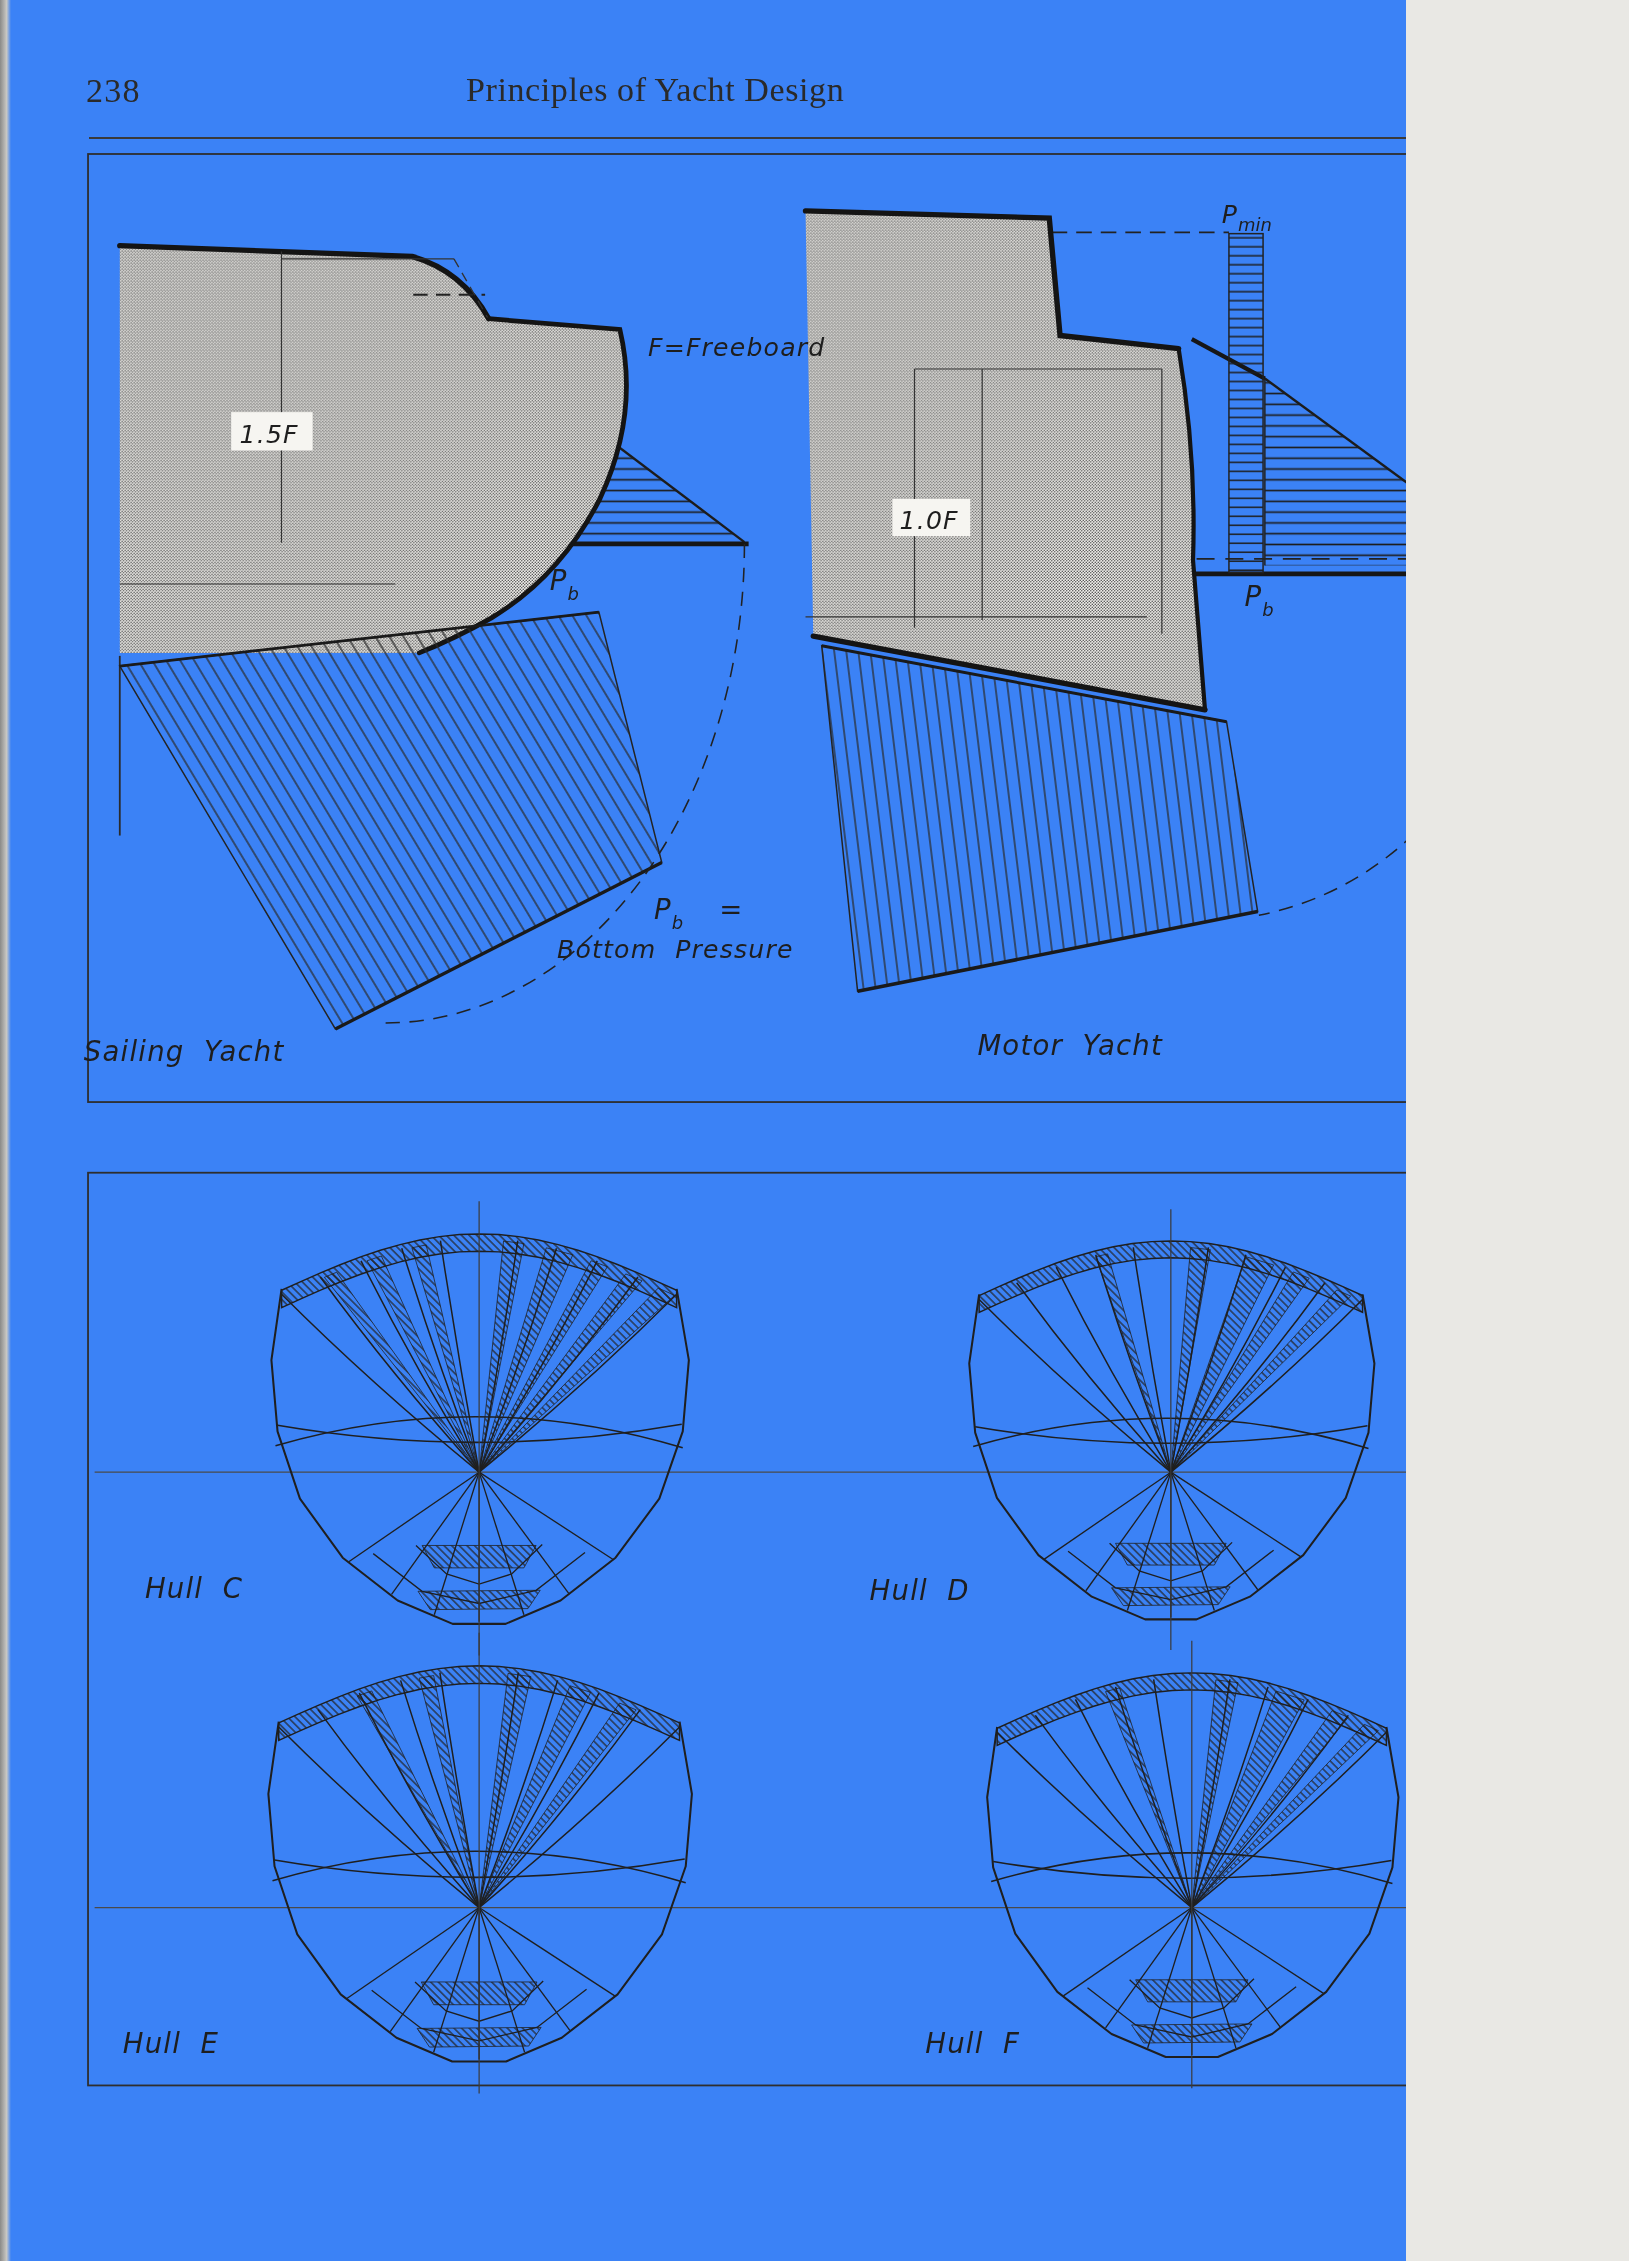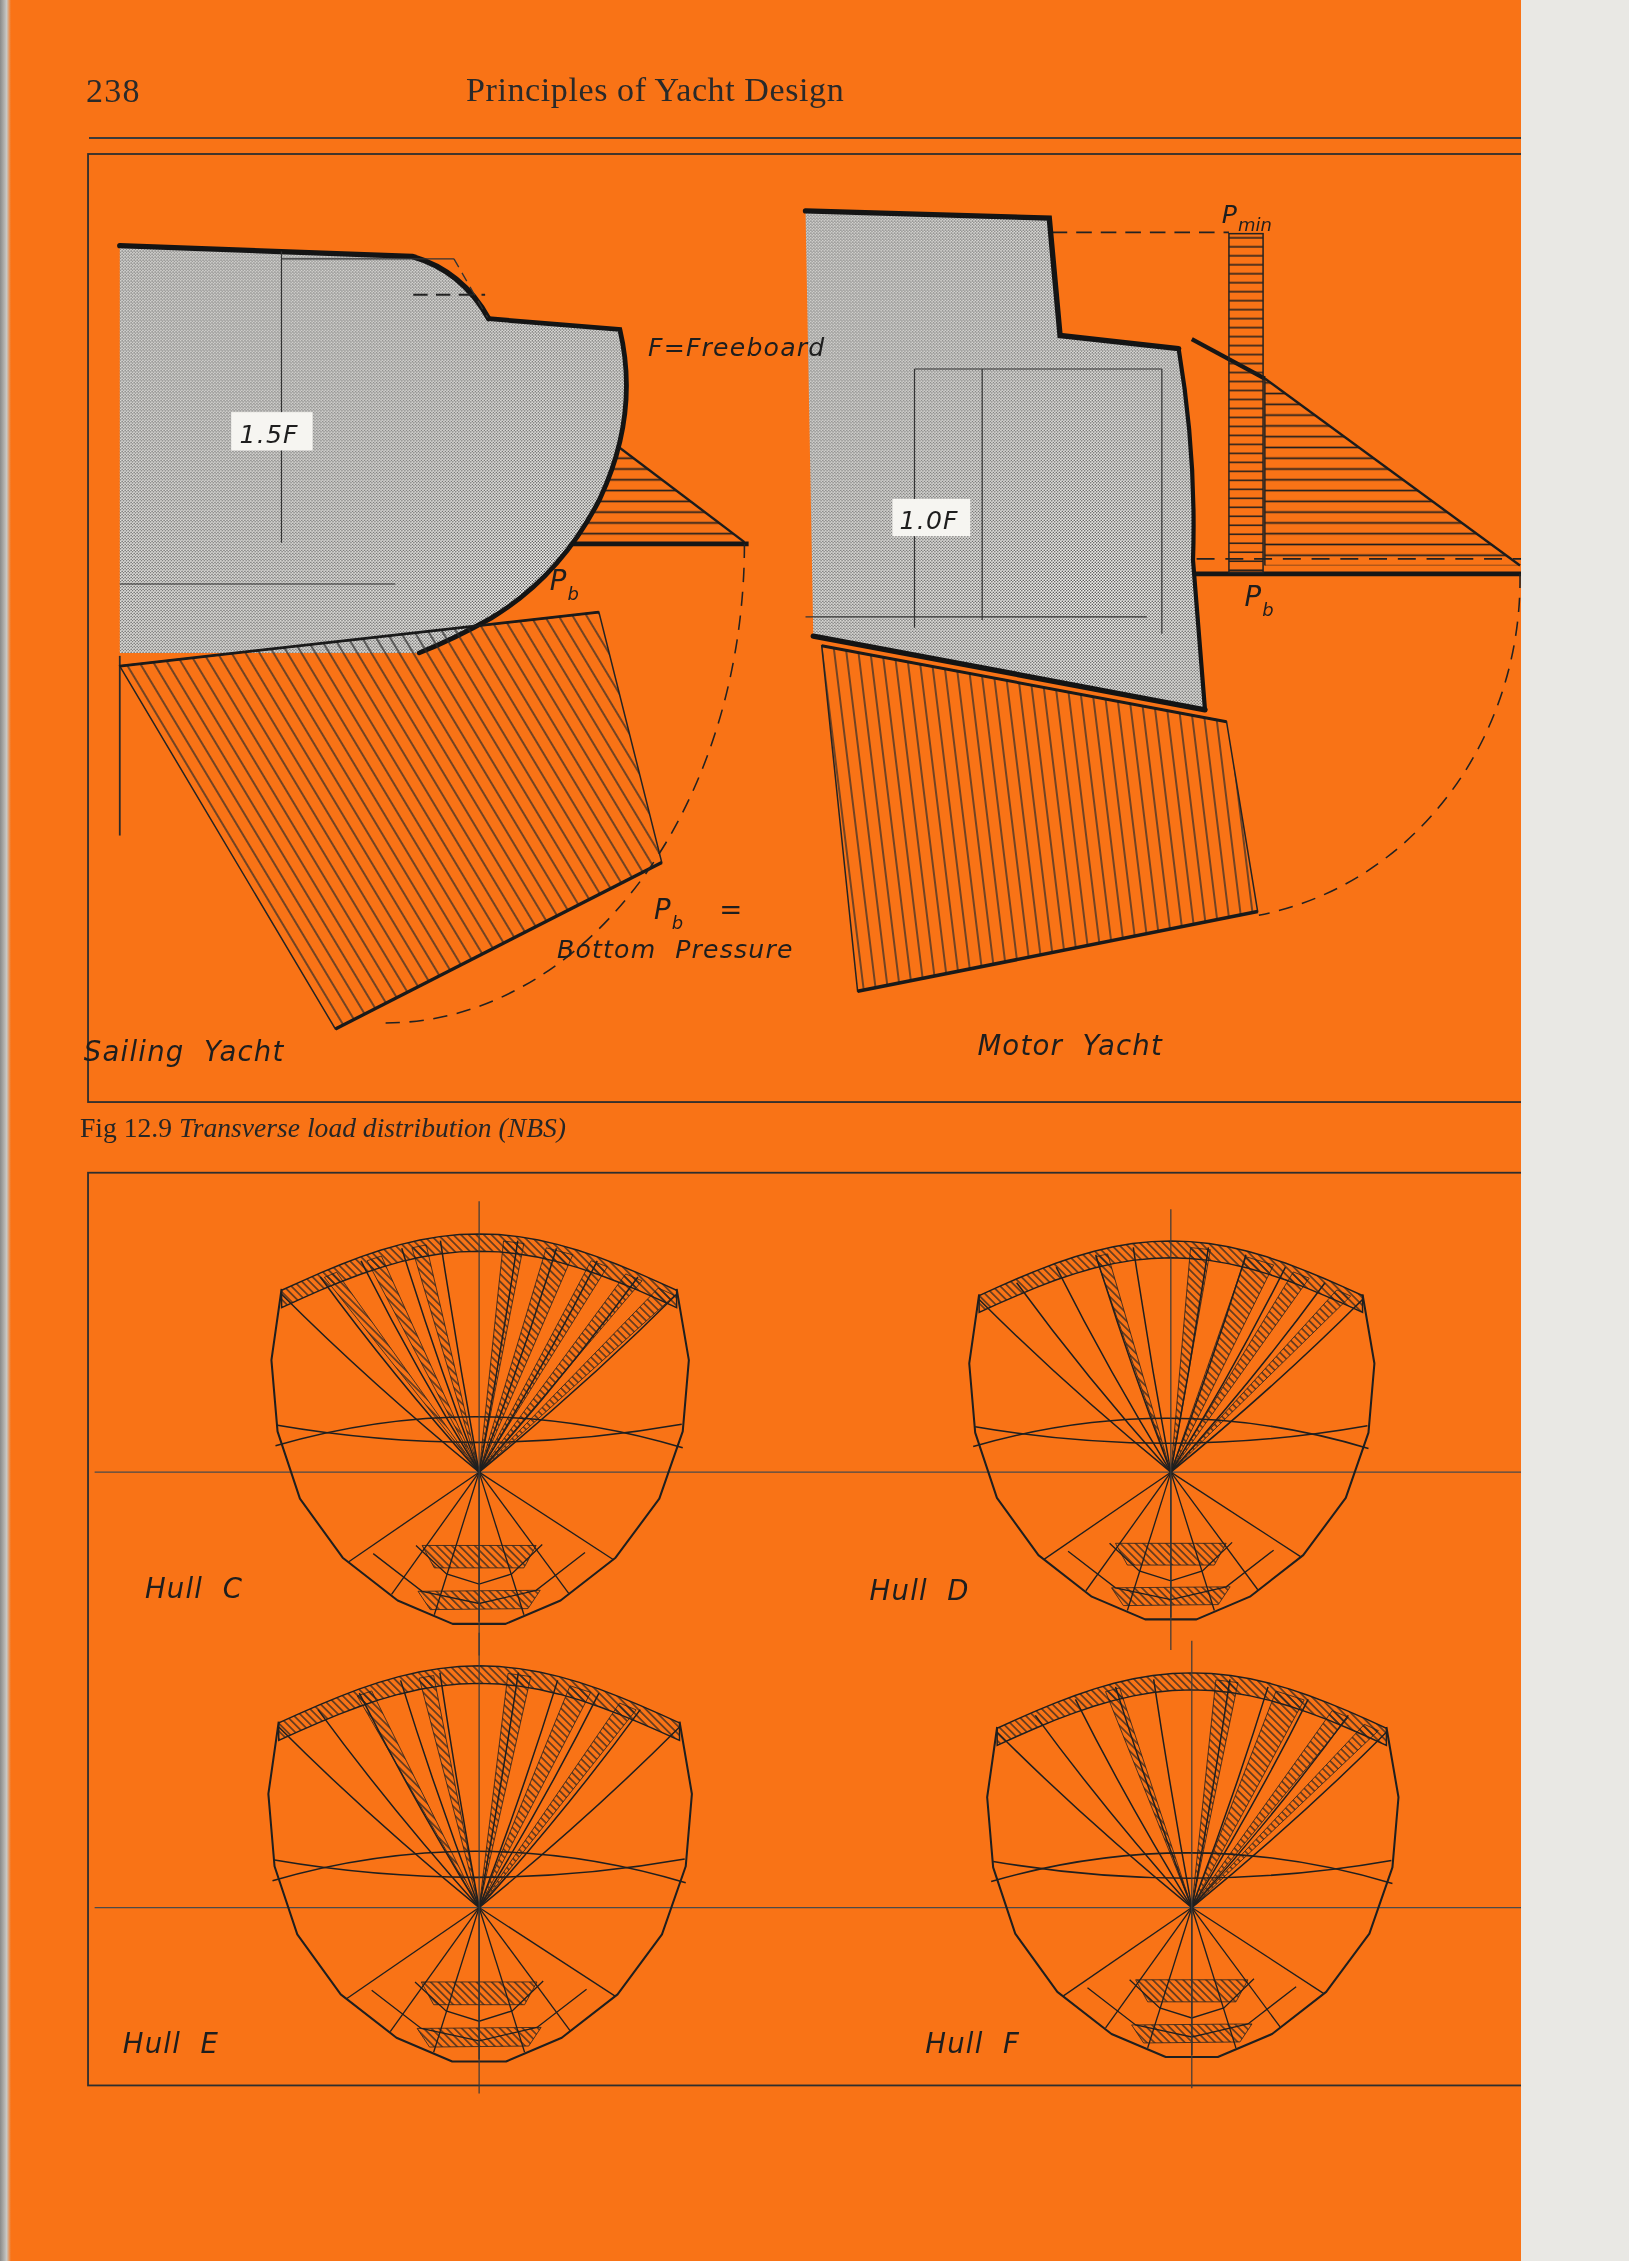--- a/index.html
+++ b/index.html
@@ -1,16 +1,16 @@
 <!DOCTYPE html>
 <html style="font-size:9.6px"><head>
 <meta charset="utf-8">
 <style>
   html,body{margin:0;padding:0;background:#e9e8e4;}
-  .page{position:relative;width:1521px;height:2261px;background:#f97316;overflow:hidden;
+  .page{position:relative;width:1406px;height:2261px;background:#3b82f6;overflow:hidden;
         font-family:"Liberation Serif",serif;color:#1f1f1f;}
   .gutter{position:absolute;left:0;top:0;width:10.8px;height:100%;
           background:linear-gradient(to right,#8a8a88,#c9c8c4 60%,rgba(246,245,241,0));}
   .pageno{position:absolute;left:86px;top:72px;font-size:34px;letter-spacing:1.2px;color:#2a2a2a;}
   .booktitle{position:absolute;left:466px;top:71px;font-size:34px;letter-spacing:0.6px;color:#2a2a2a;}
   .hrule{position:absolute;left:89px;top:137px;width:1482px;height:2.4px;background:#3a3a3a;}
   svg.art{position:absolute;left:0;top:0;}
   .caption{position:absolute;left:80px;font-size:27.6px;color:#262626;}
   .caption em{font-style:italic;}
   .caption .src{font-size:23.4px;font-style:normal;}
@@ -285,17 +285,14 @@
           </g>
         </g>
 
       <text class="dlab big" x="242" y="2668">Hull C</text>
       <text class="dlab big" x="1452" y="2672">Hull D</text>
       <text class="dlab big" x="205" y="3428">Hull E</text>
       <text class="dlab big" x="1545" y="3428">Hull F</text>
     </g>
   </svg>
 
-  <div class="caption cap1">
-    <span>Fig 12.9</span> <em>Transverse load distribution (NBS)</em>
-  </div>
 </div>
 
 
 </body></html>

